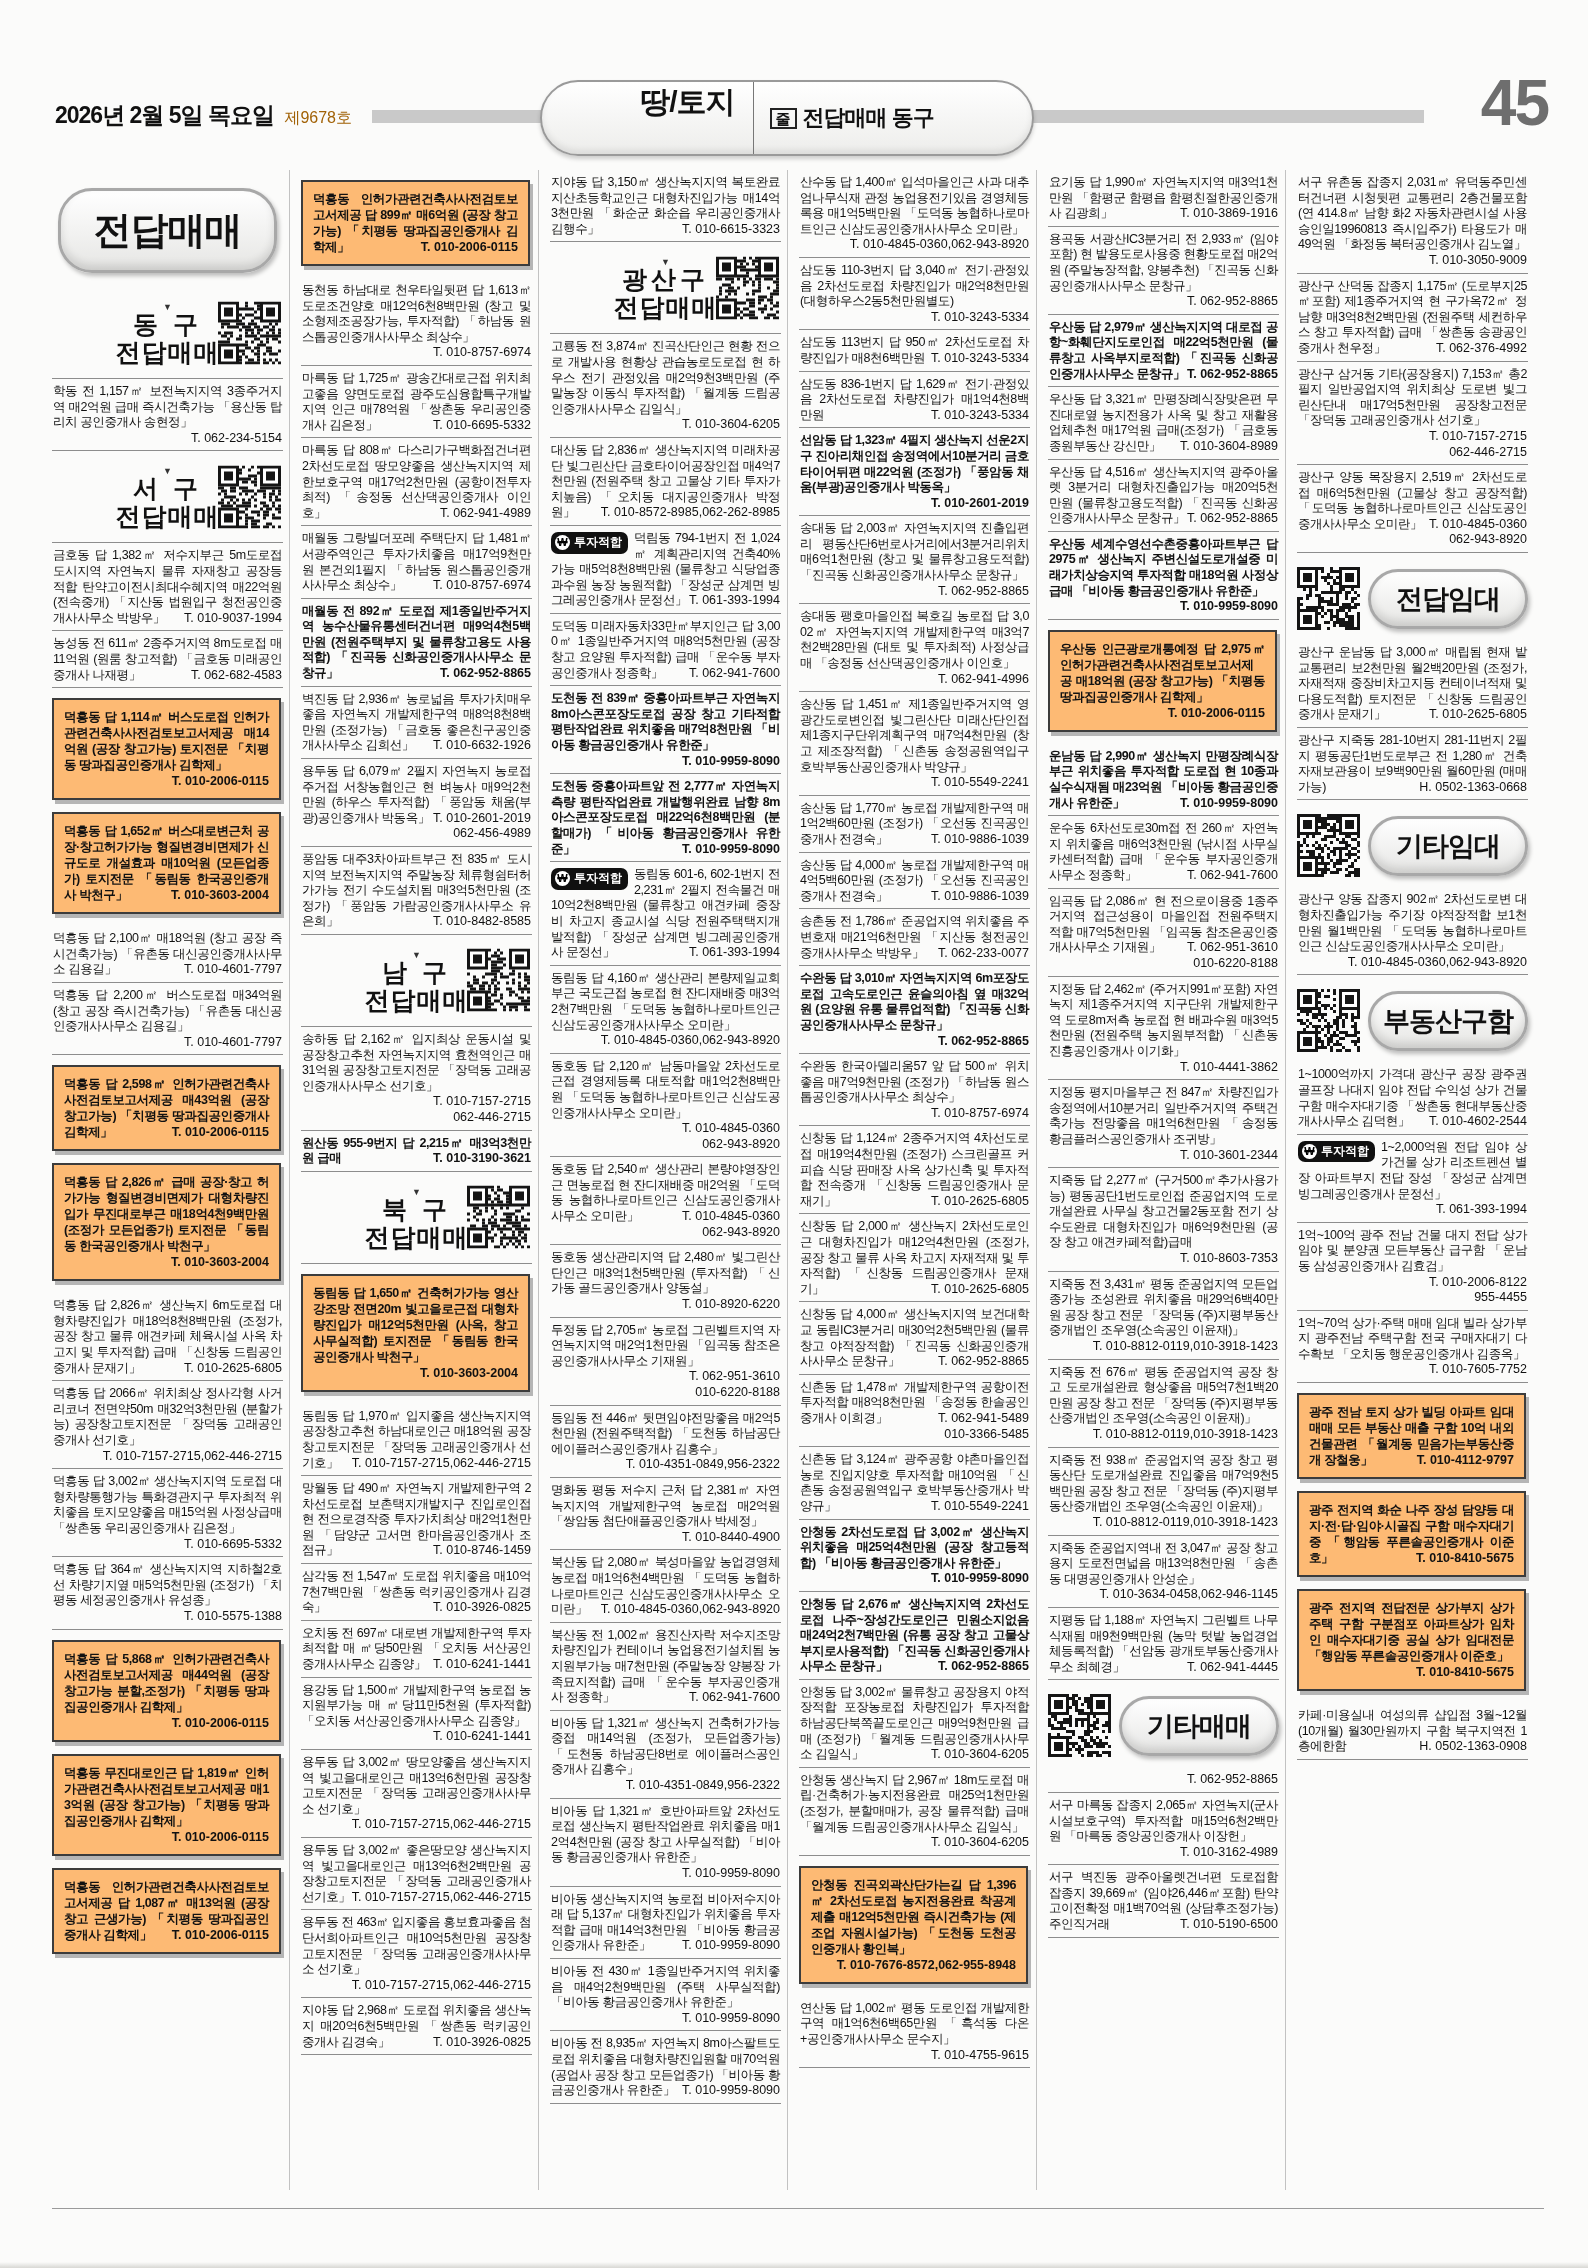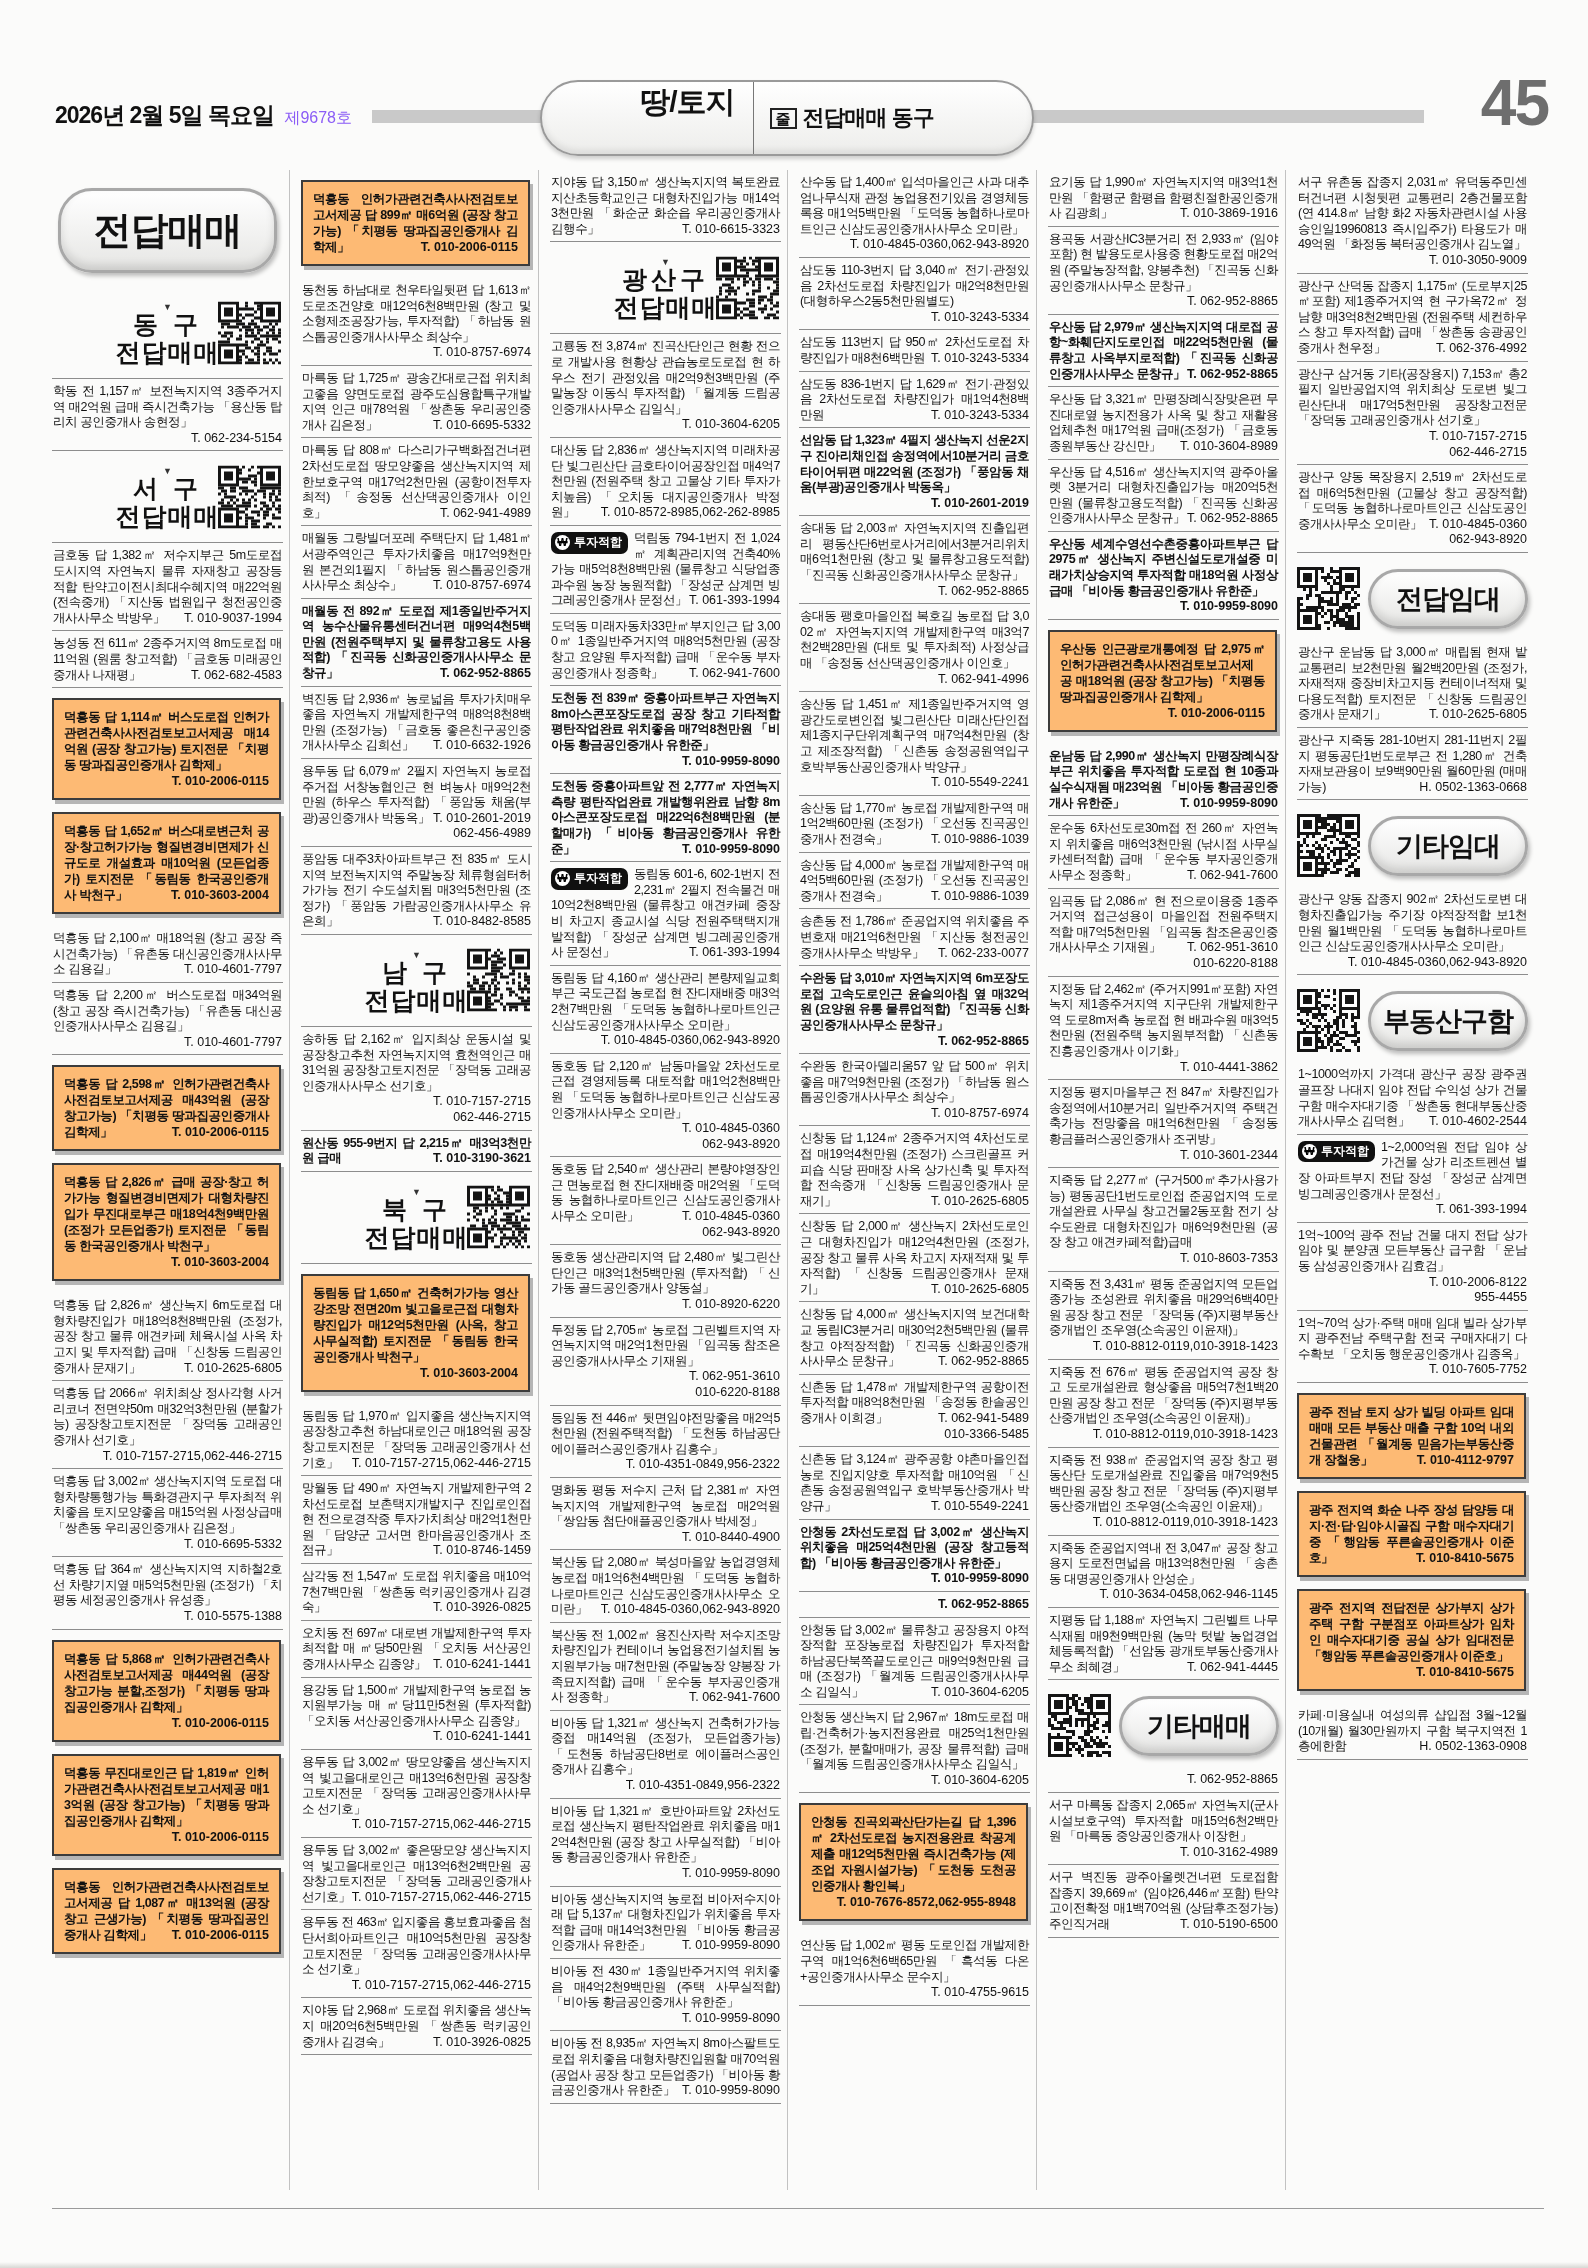--- a/index.html
+++ b/index.html
@@ -6,21 +6,21 @@
   body{
     width:1588px;height:2268px;position:relative;overflow:hidden;
     background:#fbfbfa;color:#111;
     font-family:"Liberation Sans","DejaVu Sans",sans-serif;
   }
   
   .pageheader{position:absolute;top:58px;left:0;width:1588px;height:100px;}
   .hbar{position:absolute;top:52px;left:372px;width:1052px;height:13px;background:#c9c9c9;}
   .dateline{position:absolute;top:42px;left:55px;white-space:nowrap;}
   .dateline .d{font-size:23px;font-weight:bold;letter-spacing:-1px;}
-  .dateline .iss{font-size:16px;color:#8b5cf6;margin-left:6px;}
+  .dateline .iss{font-size:16px;color:#a16207;margin-left:6px;}
   .centerpill{
     position:absolute;top:22px;left:540px;width:490px;height:72px;
     background:linear-gradient(#ffffff,#ededeb);
     border:2px solid #9a9a9a;border-radius:38px;
     box-shadow:0 3px 4px rgba(0,0,0,.18), inset 0 -4px 6px rgba(0,0,0,.08);
     display:flex;justify-content:center;gap:18px;
   }
   .centerpill .sec{font-size:30px;font-weight:900;letter-spacing:-1px;}
   .subbox{display:flex;align-items:center;gap:6px;border-left:1px solid #777;padding-left:16px;}
   .subbox .tagbox{border:2px solid #222;font-size:15px;font-weight:bold;padding:1px 4px;line-height:1;}
@@ -958,21 +958,21 @@
       <div class="ad"><span>송산동 답 4,000㎡ 농로접 개발제한구역 매4억5백60만원 (조정가) 「오선동 진곡공인중개사 전경숙」 </span><span class="ph">T. 010-9886-1039</span></div>
       <div class="ad"><span>송촌동 전 1,786㎡ 준공업지역 위치좋음 주변호재 매21억6천만원 「지산동 청전공인중개사사무소 박방우」 </span><span class="ph">T. 062-233-0077</span></div>
       <div class="ad bold"><span>수완동 답 3,010㎡ 자연녹지지역 6m포장도로접 고속도로인근 윤슬의아침 옆 매32억원 (요양원 유통 물류업적합) 「진곡동 신화공인중개사사무소 문창규」 </span><span class="ph">T. 062-952-8865</span></div>
       <div class="ad"><span>수완동 한국아델리움57 앞 답 500㎡ 위치좋음 매7억9천만원 (조정가) 「하남동 원스톱공인중개사사무소 최상수」 </span><span class="ph">T. 010-8757-6974</span></div>
       <div class="ad"><span>신창동 답 1,124㎡ 2종주거지역 4차선도로접 매19억4천만원 (조정가) 스크린골프 커피숍 식당 판매장 사옥 상가신축 및 투자적합 전속중개 「신창동 드림공인중개사 문재기」 </span><span class="ph">T. 010-2625-6805</span></div>
       <div class="ad"><span>신창동 답 2,000㎡ 생산녹지 2차선도로인근 대형차진입가 매12억4천만원 (조정가,공장 창고 물류 사옥 차고지 자재적재 및 투자적합) 「신창동 드림공인중개사 문재기」 </span><span class="ph">T. 010-2625-6805</span></div>
       <div class="ad"><span>신창동 답 4,000㎡ 생산녹지지역 보건대학교 동림IC3분거리 매30억2천5백만원 (물류창고 야적장적합) 「진곡동 신화공인중개사사무소 문창규」 </span><span class="ph">T. 062-952-8865</span></div>
       <div class="ad"><span>신촌동 답 1,478㎡ 개발제한구역 공항이전투자적합 매8억8천만원 「송정동 한솔공인중개사 이희경」 </span><span class="ph">T. 062-941-5489</span><span class="ph">010-3366-5485</span></div>
       <div class="ad"><span>신촌동 답 3,124㎡ 광주공항 야촌마을인접 농로 진입지양호 투자적합 매10억원 「신촌동 송정공원역입구 호박부동산중개사 박양규」 </span><span class="ph">T. 010-5549-2241</span></div>
       <div class="ad bold"><span>안청동 2차선도로접 답 3,002㎡ 생산녹지 위치좋음 매25억4천만원 (공장 창고등적합) 「비아동 황금공인중개사 유한준」 </span><span class="ph">T. 010-9959-8090</span></div>
-      <div class="ad bold"><span class="ph">T. 062-952-8865</span></div>
+      <div class="ad bold"><span>안청동 답 2,676㎡ 생산녹지지역 2차선도로접 나주~장성간도로인근 민원소지없음 매24억2천7백만원 (유통 공장 창고 고물상부지로사용적합) 「진곡동 신화공인중개사사무소 문창규」 </span><span class="ph">T. 062-952-8865</span></div>
       <div class="ad"><span>안청동 답 3,002㎡ 물류창고 공장용지 야적장적합 포장농로접 차량진입가 투자적합 하남공단북쪽끝도로인근 매9억9천만원 급매 (조정가) 「월계동 드림공인중개사사무소 김일식」 </span><span class="ph">T. 010-3604-6205</span></div>
       <div class="ad"><span>안청동 생산녹지 답 2,967㎡ 18m도로접 매립·건축허가·농지전용완료 매25억1천만원 (조정가, 분할매매가, 공장 물류적합) 급매 「월계동 드림공인중개사사무소 김일식」 </span><span class="ph">T. 010-3604-6205</span></div>
       <div class="boxad"><span>안청동 진곡외곽산단가는길 답 1,396㎡ 2차선도로접 농지전용완료 착공계제출 매12억5천만원 즉시건축가능 (제조업 자원시설가능) 「도천동 도천공인중개사 황인복」 </span><span class="ph">T. 010-7676-8572,062-955-8948</span></div>
       <div class="ad"><span>연산동 답 1,002㎡ 평동 도로인접 개발제한구역 매1억6천6백65만원 「흑석동 다온+공인중개사사무소 문수지」 </span><span class="ph">T. 010-4755-9615</span></div>
     </div>
     <div class="col">
       <div class="ad"><span>요기동 답 1,990㎡ 자연녹지지역 매3억1천만원 「함평군 함평읍 함평친절한공인중개사 김광희」 </span><span class="ph">T. 010-3869-1916</span></div>
       <div class="ad"><span>용곡동 서광산IC3분거리 전 2,933㎡ (임야포함) 현 밭용도로사용중 현황도로접 매2억원 (주말농장적합, 양봉추천) 「진곡동 신화공인중개사사무소 문창규」 </span><span class="ph">T. 062-952-8865</span></div>
       <div class="ad bold"><span>우산동 답 2,979㎡ 생산녹지지역 대로접 공항~화훼단지도로인접 매22억5천만원 (물류창고 사옥부지로적합) 「진곡동 신화공인중개사사무소 문창규」 </span><span class="ph">T. 062-952-8865</span></div>
       <div class="ad"><span>우산동 답 3,321㎡ 만평장례식장맞은편 무진대로옆 농지전용가 사옥 및 창고 재활용업체추천 매17억원 급매(조정가) 「금호동 종원부동산 강신만」 </span><span class="ph">T. 010-3604-8989</span></div>

